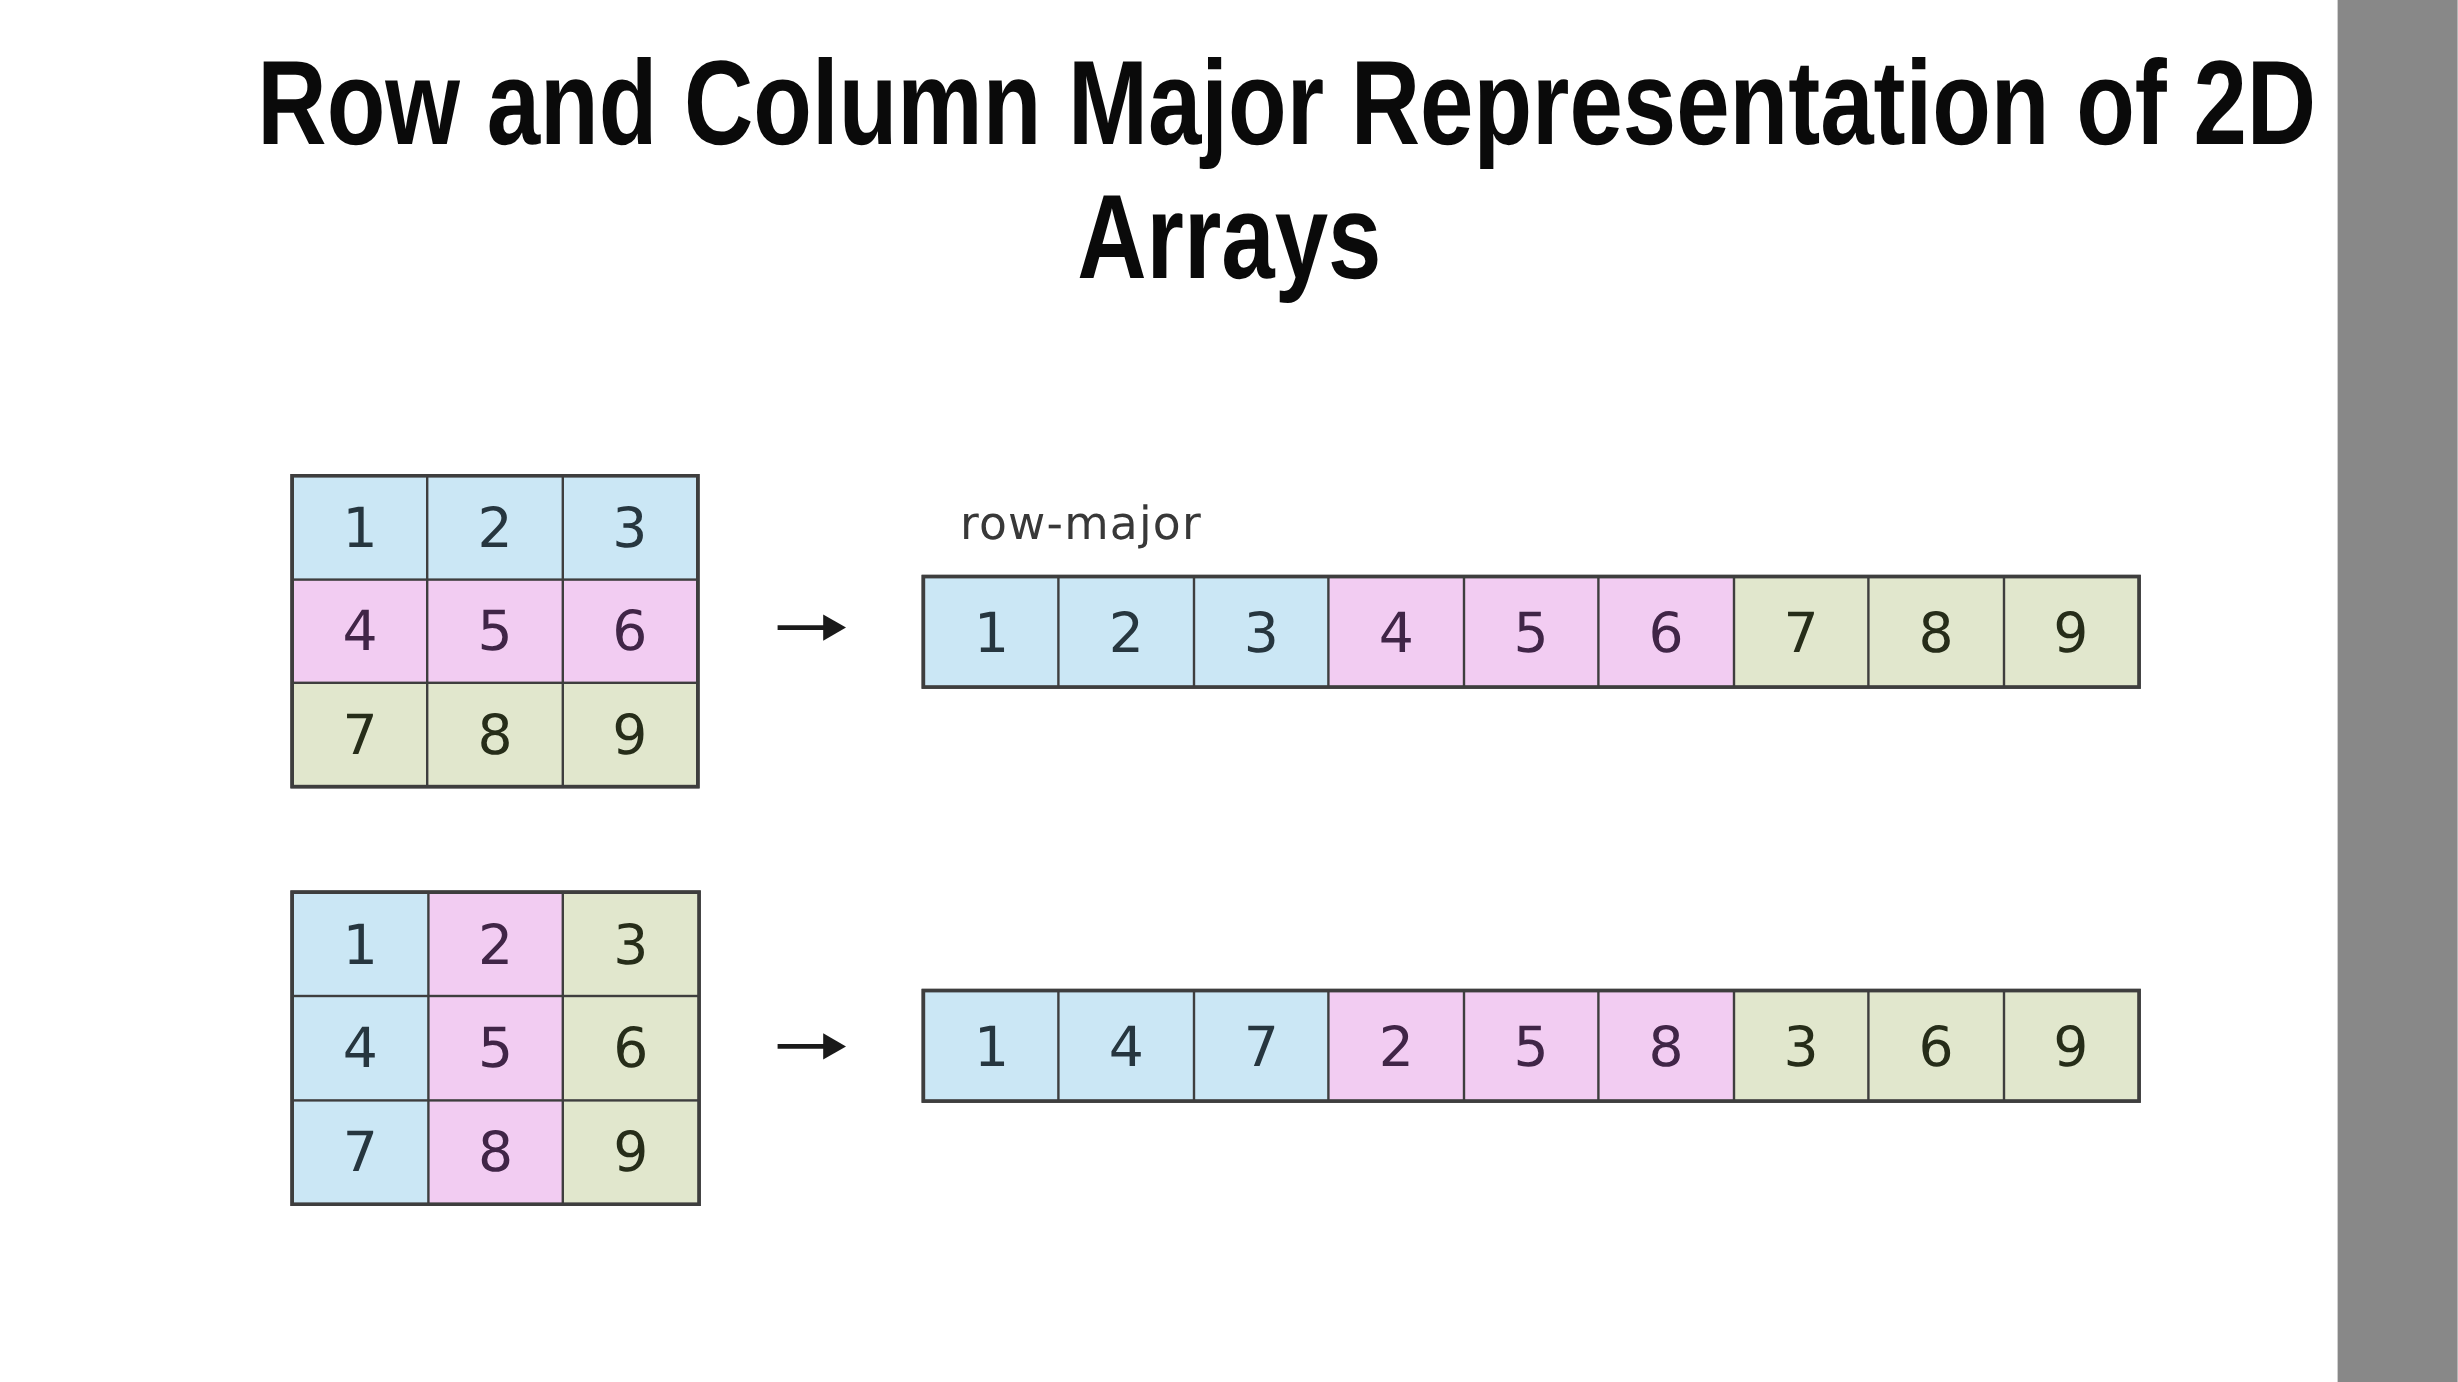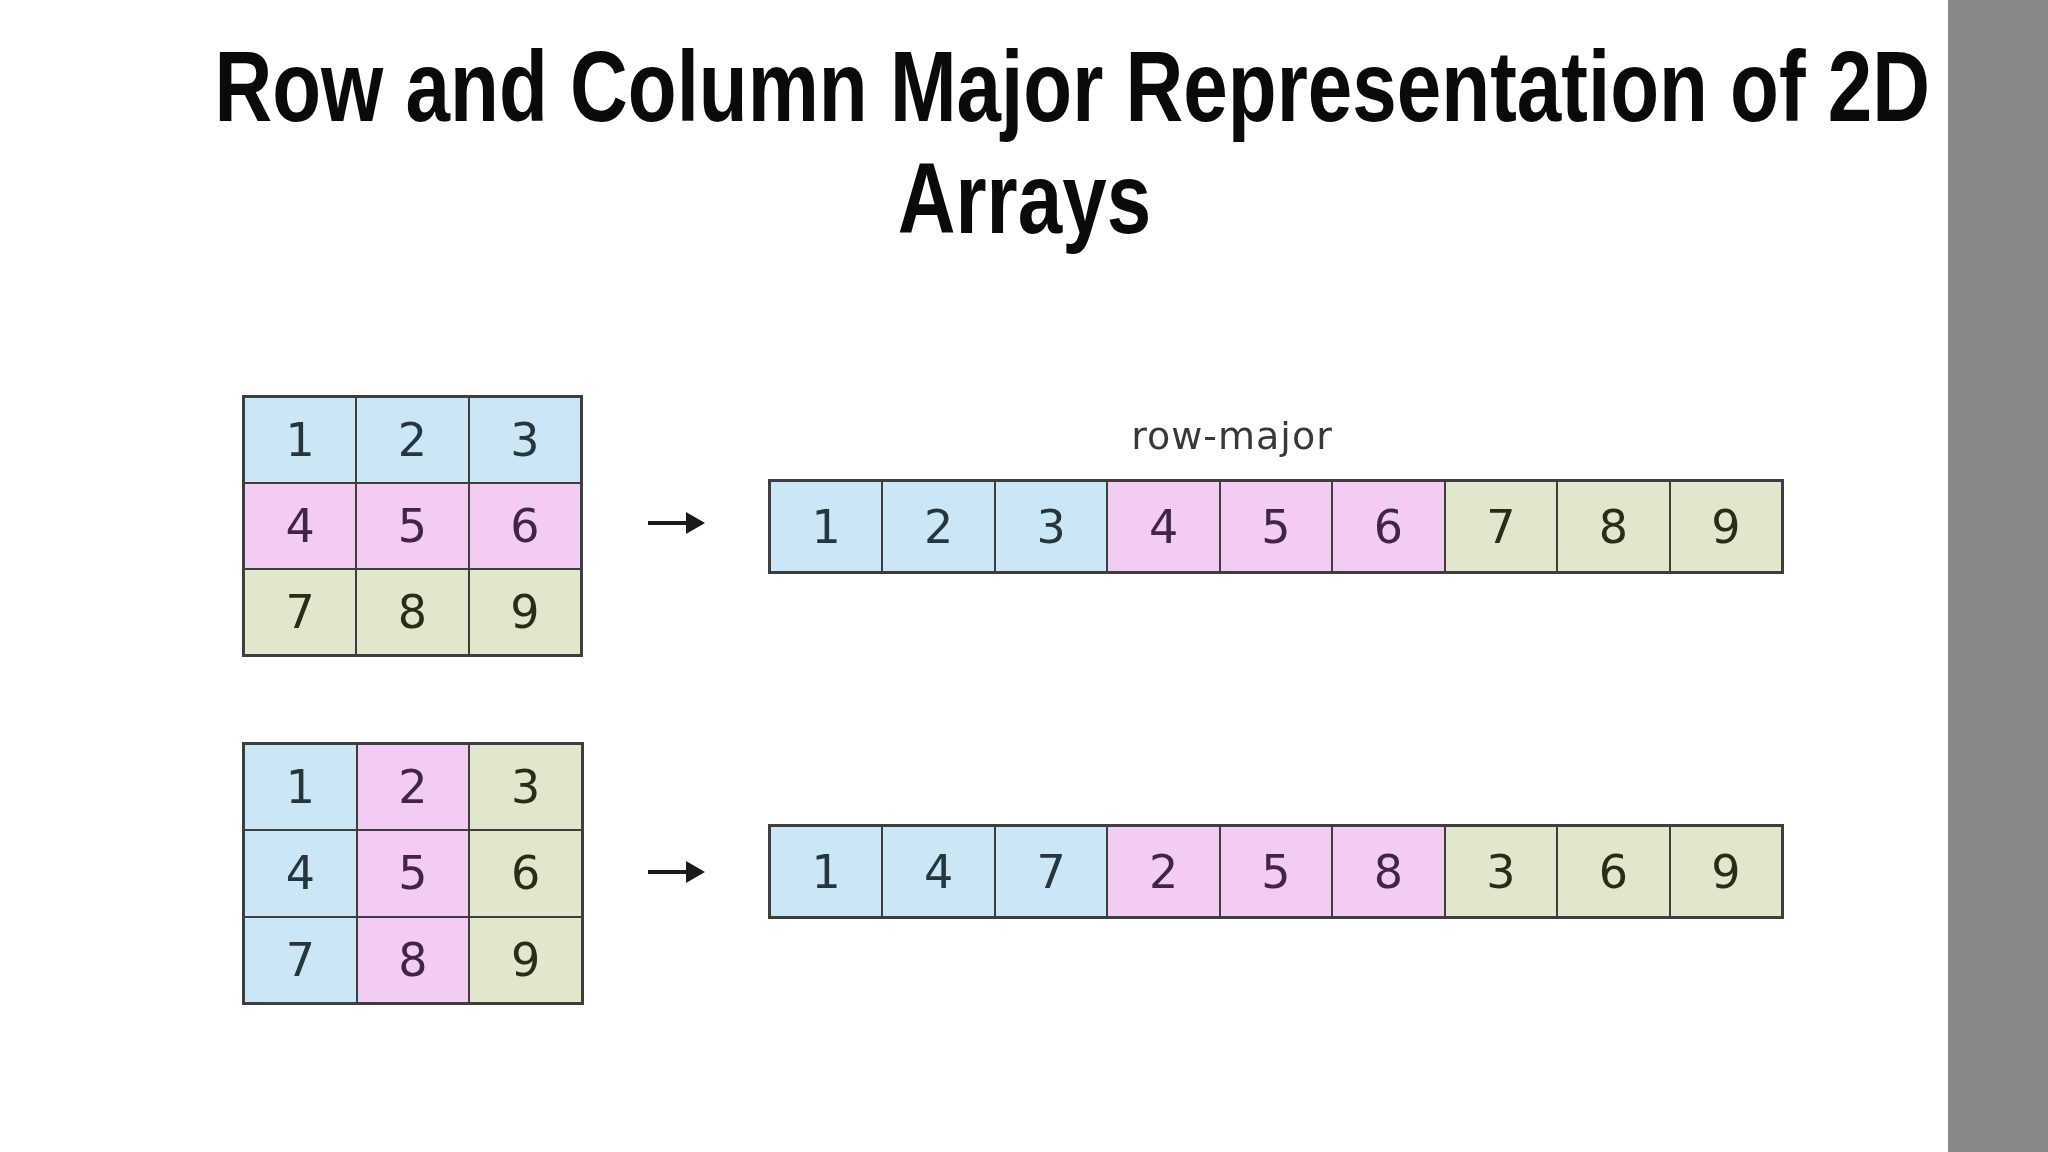--- a/index.html
+++ b/index.html
@@ -48,22 +48,21 @@
   #array-row-major{left:768px;top:479px;width:1016px;height:95px;}
   #array-col-major{left:768px;top:824px;width:1016px;height:95px;}
   .cell{
     display:flex;align-items:center;justify-content:center;
     font-size:46px;
     line-height:1;
     user-select:none;
   }
   
   .order-label{
-    position:absolute;left:724px;width:1016px;
-    text-align:center;
+    position:absolute;left:800px;width:1016px;
     font-size:38px;
     letter-spacing:1px;
     color:var(--label,#383838);
   }
   #label-row-major{top:414px;}
   #label-col-major{top:759px;}
   
   .arrow{position:absolute;width:64px;height:40px;}
   #arrow-1{left:644px;top:503px;}
   #arrow-2{left:644px;top:852px;}

